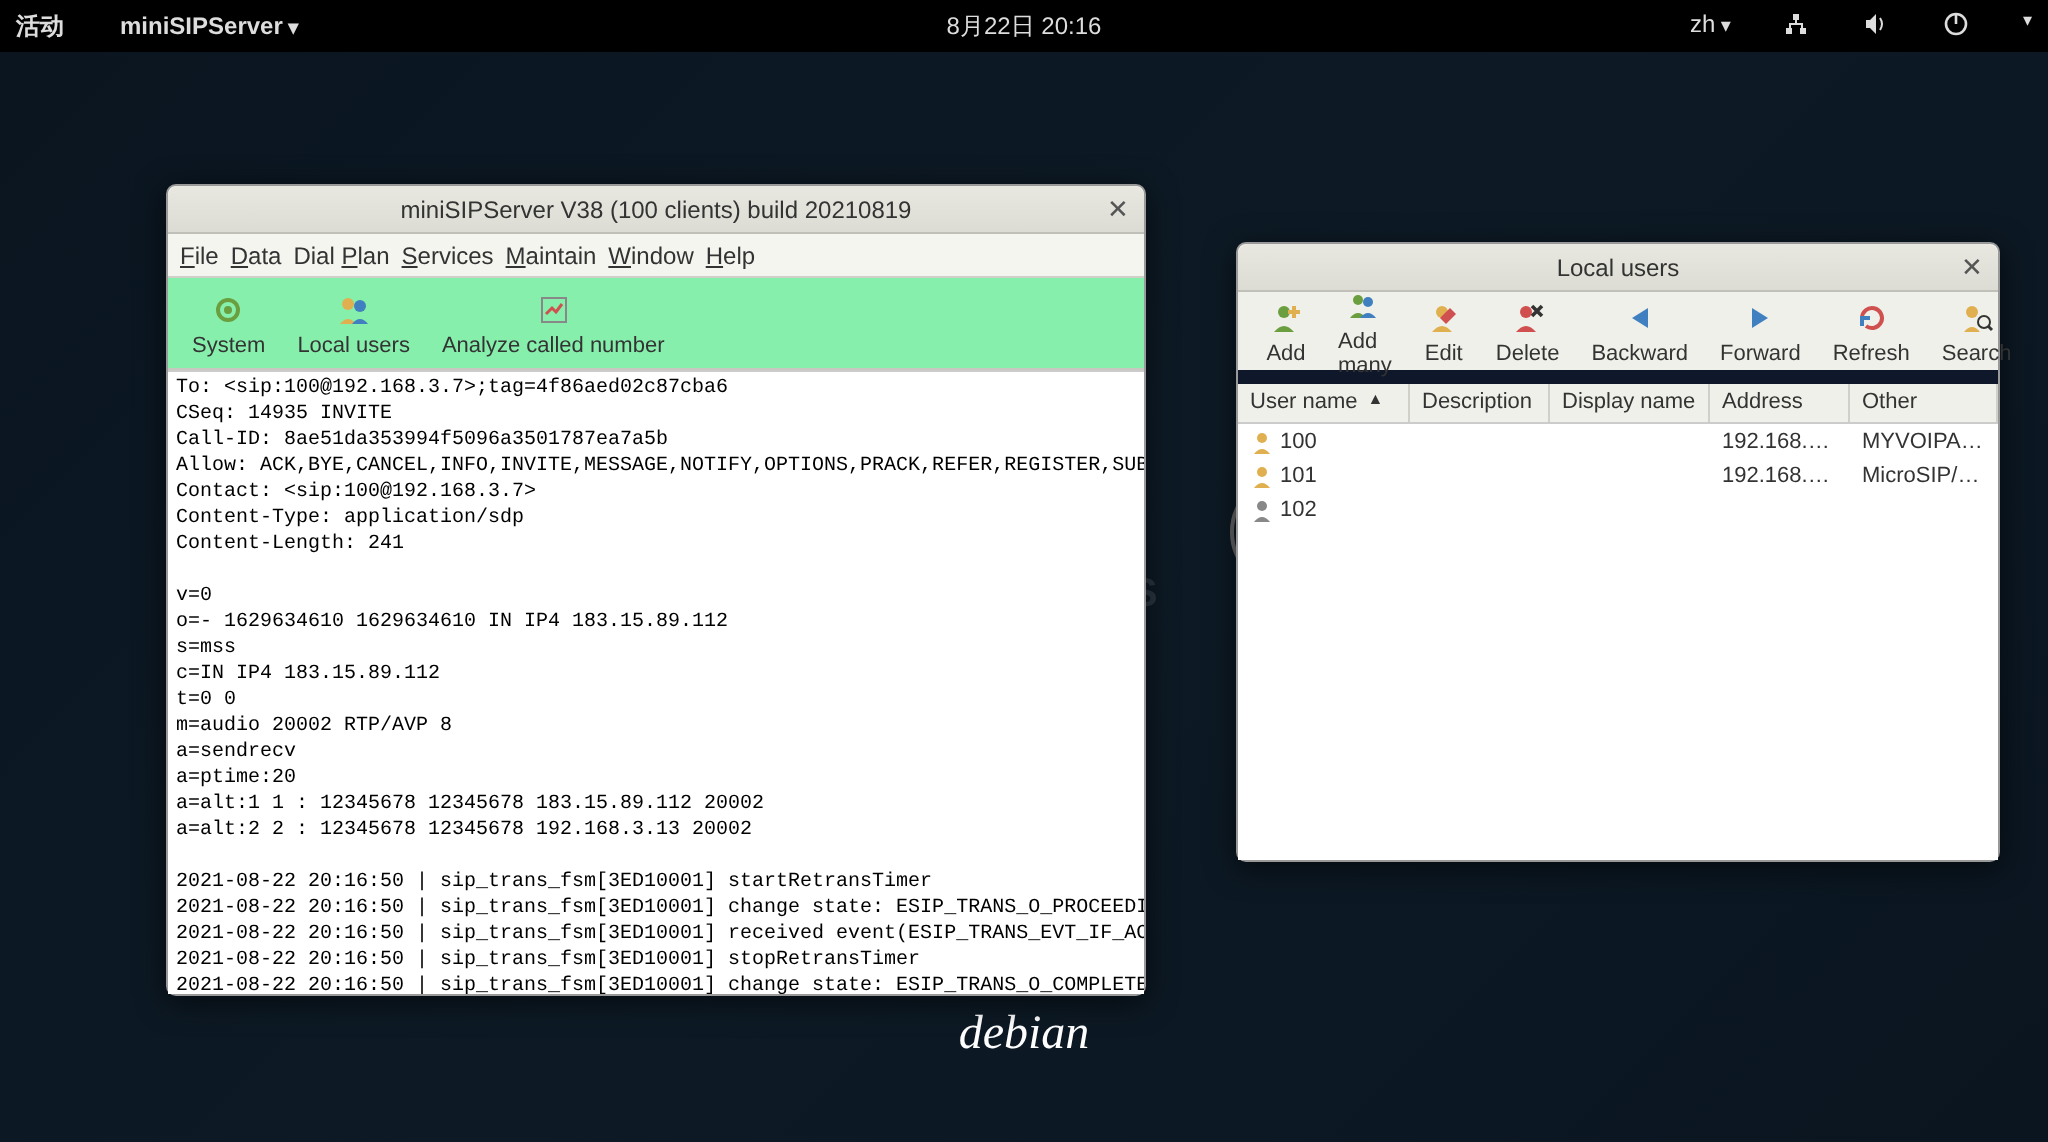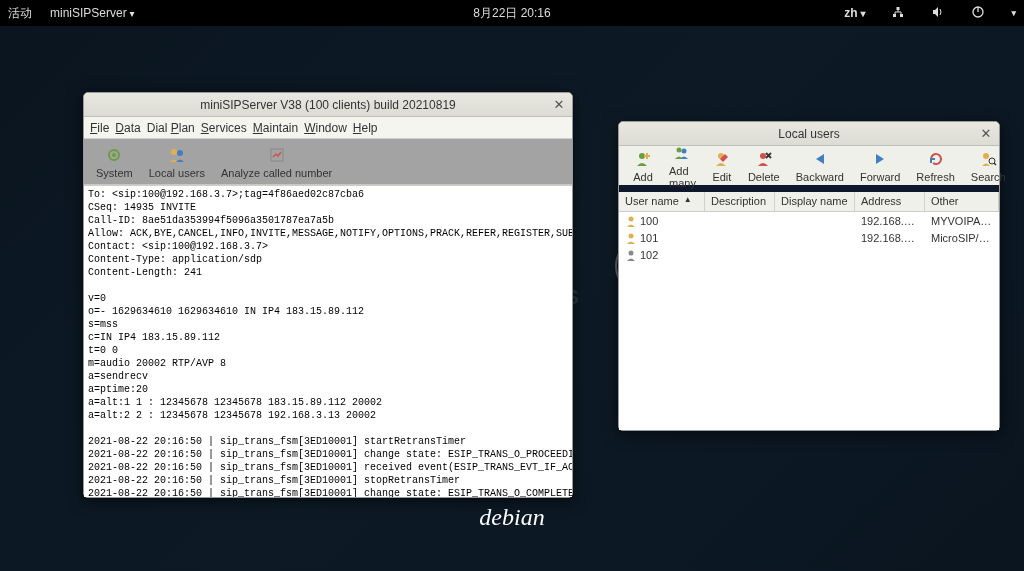--- a/index.html
+++ b/index.html
@@ -1,40 +1,40 @@
 <!DOCTYPE html>
 <html><head>
 <meta charset="utf-8">
 <style>
 * { margin: 0; padding: 0; box-sizing: border-box; font-family: sans-serif; }
 body { width: 1024px; height: 571px; background: #000; overflow: hidden; position: relative; }
 
 .top-bar { height: 26px; background: #000; color: #ddd; display: flex; align-items: center; font-size: 12px; padding: 0 8px; }
-.top-bar-left { display: flex; align-items: center; gap: 18px; }
+.top-bar-left { display: flex; align-items: center; gap: 28px; font-weight: bold; }
 .top-bar-center { position: absolute; left: 50%; transform: translateX(-50%); }
-.top-bar-right { margin-left: auto; display: flex; align-items: center; gap: 26px; font-weight: bold; }
+.top-bar-right { margin-left: auto; display: flex; align-items: flex-start; gap: 26px; }
 .top-bar-item { cursor: pointer; }
 .dropdown-indicator::after { content: " ▾"; font-size: 10px; }
 
 .desktop { position: absolute; top: 26px; left: 0; right: 0; bottom: 0; background: linear-gradient(135deg, #0a1520 0%, #0d1a25 50%, #0a1520 100%); }
 
 .watermark { position: absolute; top: 260px; left: 430px; color: #2a3540; font-size: 20px; font-weight: bold; letter-spacing: 2px; }
 .swirl { position: absolute; top: 200px; right: 340px; width: 80px; height: 80px; }
 .swirl svg { stroke: #555; }
 .debian-logo { position: absolute; bottom: 40px; left: 50%; transform: translateX(-50%); color: #fff; font-size: 24px; font-family: serif; font-style: italic; }
 
 .window { position: absolute; background: #f5f5f0; border: 1px solid #999; border-radius: 5px; box-shadow: 0 3px 15px rgba(0,0,0,0.6); }
 .titlebar { background: linear-gradient(#e8e8e0, #dcdcd4); border-bottom: 1px solid #c0c0b8; height: 24px; display: flex; align-items: center; justify-content: center; position: relative; font-size: 12px; color: #333; border-radius: 5px 5px 0 0; }
 .close-btn { position: absolute; right: 6px; top: 4px; width: 14px; height: 14px; font-size: 13px; color: #555; cursor: pointer; display:flex; align-items:center; justify-content:center; }
 
 .menubar { height: 22px; display: flex; align-items: center; padding: 0 6px; gap: 6px; font-size: 12px; color: #333; border-bottom: 1px solid #d0d0c8; }
 .menubar span { cursor: pointer; }
 .menubar span u { text-decoration: underline; }
 
-.toolbar { height: 46px; display: flex; align-items: center; padding: 2px 4px; border-bottom: 1px solid #c8c8c0; background: #a3a3a3; }
+.toolbar { height: 46px; display: flex; align-items: center; padding: 2px 4px; border-bottom: 1px solid #c8c8c0; background: #86efac; }
 .tool-btn { display: flex; flex-direction: column; align-items: center; justify-content: center; padding: 2px 8px; font-size: 11px; color: #333; cursor: pointer; gap: 2px; }
 .tool-icon { width: 20px; height: 20px; display: flex; align-items: center; justify-content: center; }
 
 .log-area { font-family: "Courier New", monospace; font-size: 10px; line-height: 13px; color: #000; background: #fff; padding: 2px 4px; overflow: hidden; white-space: pre; border-top: 1px solid #ccc; height: 312px; }
 
 .users-window { left: 618px; top: 95px; width: 382px; height: 310px; }
 .users-toolbar { height: 46px; display: flex; align-items: center; justify-content: space-between; padding: 2px 6px; border-bottom: 7px solid #0f172a; background: #f0f0ea; }
 .tool-group { display: flex; }
 .list-header { display: flex; background: #f0f0ea; border-bottom: 1px solid #ccc; height: 20px; font-size: 11px; color: #333; }
 .list-header > div { padding: 3px 6px; border-right: 1px solid #d0d0c8; white-space: nowrap; overflow: hidden; }

